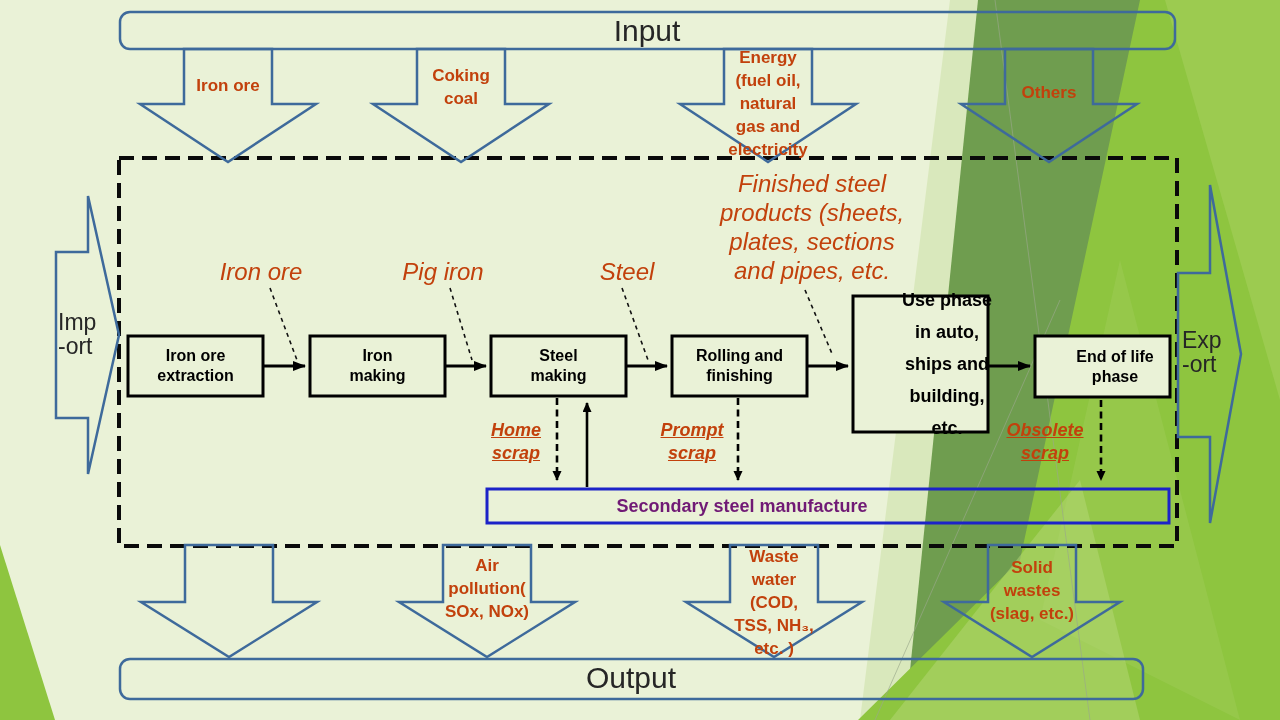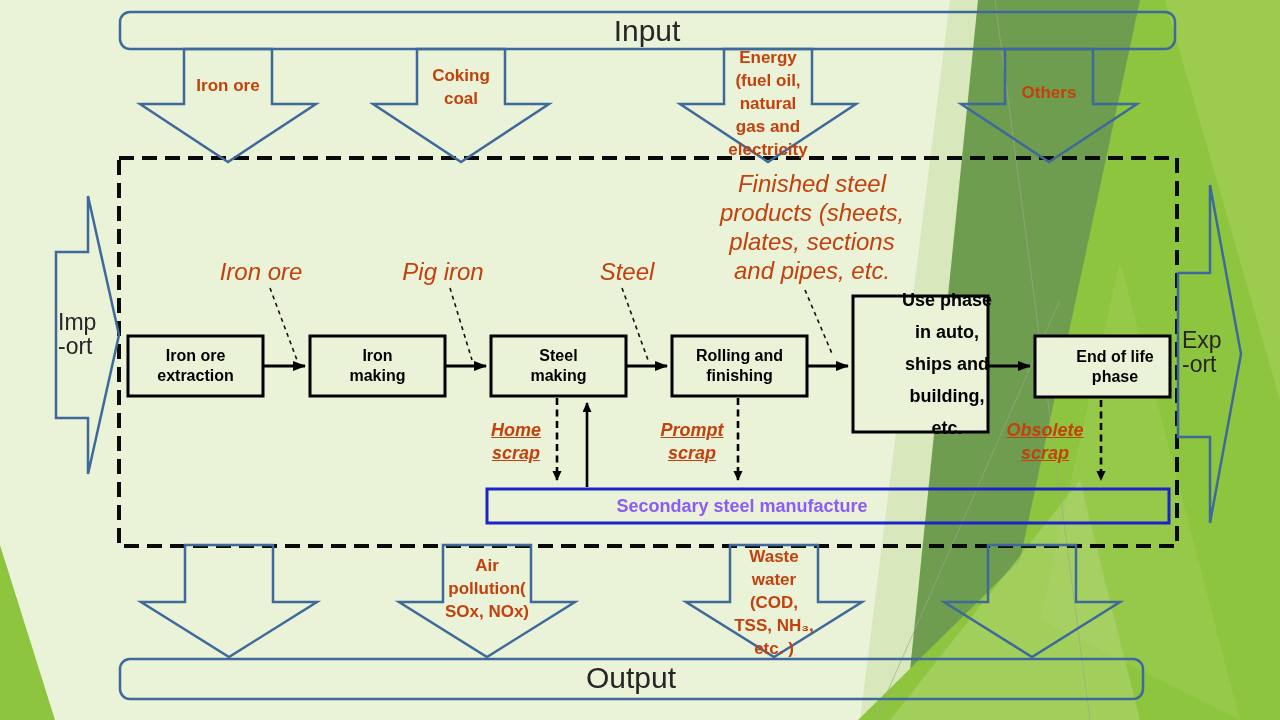--- a/index.html
+++ b/index.html
@@ -9,21 +9,21 @@
   .lbl{position:absolute;z-index:2;white-space:pre-line;text-align:center;
        transform:translateX(-50%);color:#c2410c;}
   .arrowlbl{font-weight:bold;font-size:17px;line-height:23px;}
   .banner-txt{font-size:30px;line-height:30px;color:#262626;}
   .port-txt{font-size:23px;line-height:24px;color:#262626;text-align:left;transform:none;}
   .boxlbl{position:absolute;z-index:2;display:flex;align-items:center;justify-content:center;
           text-align:center;font-weight:bold;font-size:16px;line-height:20px;white-space:pre-line;}
   .flowlbl{font-style:italic;font-size:24px;line-height:29px;}
   .scraplbl{font-style:italic;font-weight:bold;font-size:18px;line-height:23px;
             text-decoration:underline;}
-  .secondarylbl{font-weight:bold;font-size:18px;line-height:22px;color:#8b5cf6;}
+  .secondarylbl{font-weight:bold;font-size:18px;line-height:22px;color:#701a75;}
 </style>
 </head>
 <body>
 
 <div id="slide">
 
   <svg id="bg" width="1280" height="720" viewBox="0 0 1280 720">
     <defs>
       <marker id="mArr" markerUnits="userSpaceOnUse" markerWidth="14" markerHeight="12" refX="12" refY="5" orient="auto">
         <path d="M0,0 L13,5 L0,10 Z" fill="#000"></path>
@@ -107,20 +107,23 @@
   <div class="lbl arrowlbl" style="left:1049px;top:81px;">Others</div>
 
   <div class="lbl arrowlbl" style="left:487px;top:554px;">Air
 pollution(
 SOx, NOx)</div>
   <div class="lbl arrowlbl" style="left:774px;top:545px;">Waste
 water
 (COD,
 TSS, NH₃,
 etc. )</div>
+  <div class="lbl arrowlbl" style="left:1032px;top:556px;">Solid
+wastes
+(slag, etc.)</div>
 
   <div class="boxlbl" style="left:128px;top:336px;width:135px;height:60px;">Iron ore
 extraction</div>
   <div class="boxlbl" style="left:310px;top:336px;width:135px;height:60px;">Iron
 making</div>
   <div class="boxlbl" style="left:491px;top:336px;width:135px;height:60px;">Steel
 making</div>
   <div class="boxlbl" style="left:672px;top:336px;width:135px;height:60px;">Rolling and
 finishing</div>
   <div class="boxlbl" style="left:853px;top:296px;width:156px;height:136px;font-size:18px;line-height:32px;margin-left:16px;">Use phase

